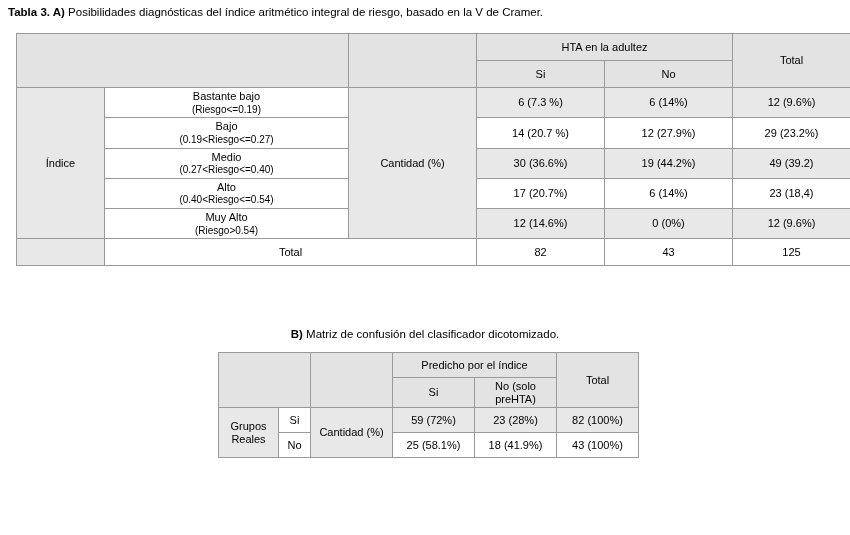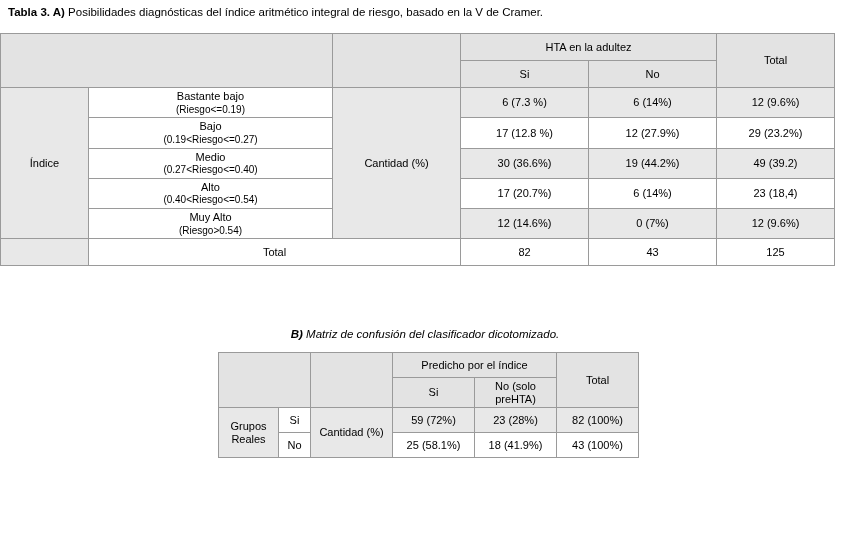--- a/index.html
+++ b/index.html
@@ -27,21 +27,20 @@
     font-size: 11.5px;
   }
   .caption-a .lbl { font-weight: bold; }
   .caption-b {
     position: absolute;
     left: 0;
     top: 328px;
     width: 850px;
     text-align: center;
     font-size: 11.5px;
-    font-style: italic;
   }
   .caption-b .lbl { font-weight: bold; }
 
   table {
     border-collapse: collapse;
     table-layout: fixed;
   }
   td, th {
     border: 1px solid #9a9a9a;
     text-align: center;
@@ -51,21 +50,21 @@
     padding: 2px 3px;
     line-height: 1.15;
   }
   .hdr { background: #e3e3e3; }
   .shade { background: #e8e8e8; }
   .white { background: #ffffff; }
 
   
   .tbl-a {
     position: absolute;
-    left: 0;
+    left: 16px;
     top: 33px;
     width: 834px;
   }
   .tbl-a td { height: 22px; }
   .tbl-a .idx-label { font-size: 11px; }
   .sub { font-size: 10px; }
 
   
   .tbl-b {
     position: absolute;
@@ -123,21 +122,21 @@
         <td class="shade" rowspan="5">Cantidad (%)</td>
         <td class="shade">6 (7.3 %)</td>
         <td class="shade">6 (14%)</td>
         <td class="shade">12 (9.6%)</td>
       </tr>
       <tr>
         <td class="white">
           <span>Bajo</span><br>
           <span class="sub">(0.19&lt;Riesgo&lt;=0.27)</span>
         </td>
-        <td class="white">17 (12.8 %)</td>
+        <td class="white">14 (20.7 %)</td>
         <td class="white">12 (27.9%)</td>
         <td class="white">29 (23.2%)</td>
       </tr>
       <tr>
         <td class="white">
           <span>Medio</span><br>
           <span class="sub">(0.27&lt;Riesgo&lt;=0.40)</span>
         </td>
         <td class="shade">30 (36.6%)</td>
         <td class="shade">19 (44.2%)</td>
@@ -151,21 +150,21 @@
         <td class="white">17 (20.7%)</td>
         <td class="white">6 (14%)</td>
         <td class="white">23 (18,4)</td>
       </tr>
       <tr>
         <td class="white">
           <span>Muy Alto</span><br>
           <span class="sub">(Riesgo&gt;0.54)</span>
         </td>
         <td class="shade">12 (14.6%)</td>
-        <td class="shade">0 (7%)</td>
+        <td class="shade">0 (0%)</td>
         <td class="shade">12 (9.6%)</td>
       </tr>
 
       <tr>
         <td class="shade"></td>
         <td class="white" colspan="2">Total</td>
         <td class="white">82</td>
         <td class="white">43</td>
         <td class="white">125</td>
       </tr>

